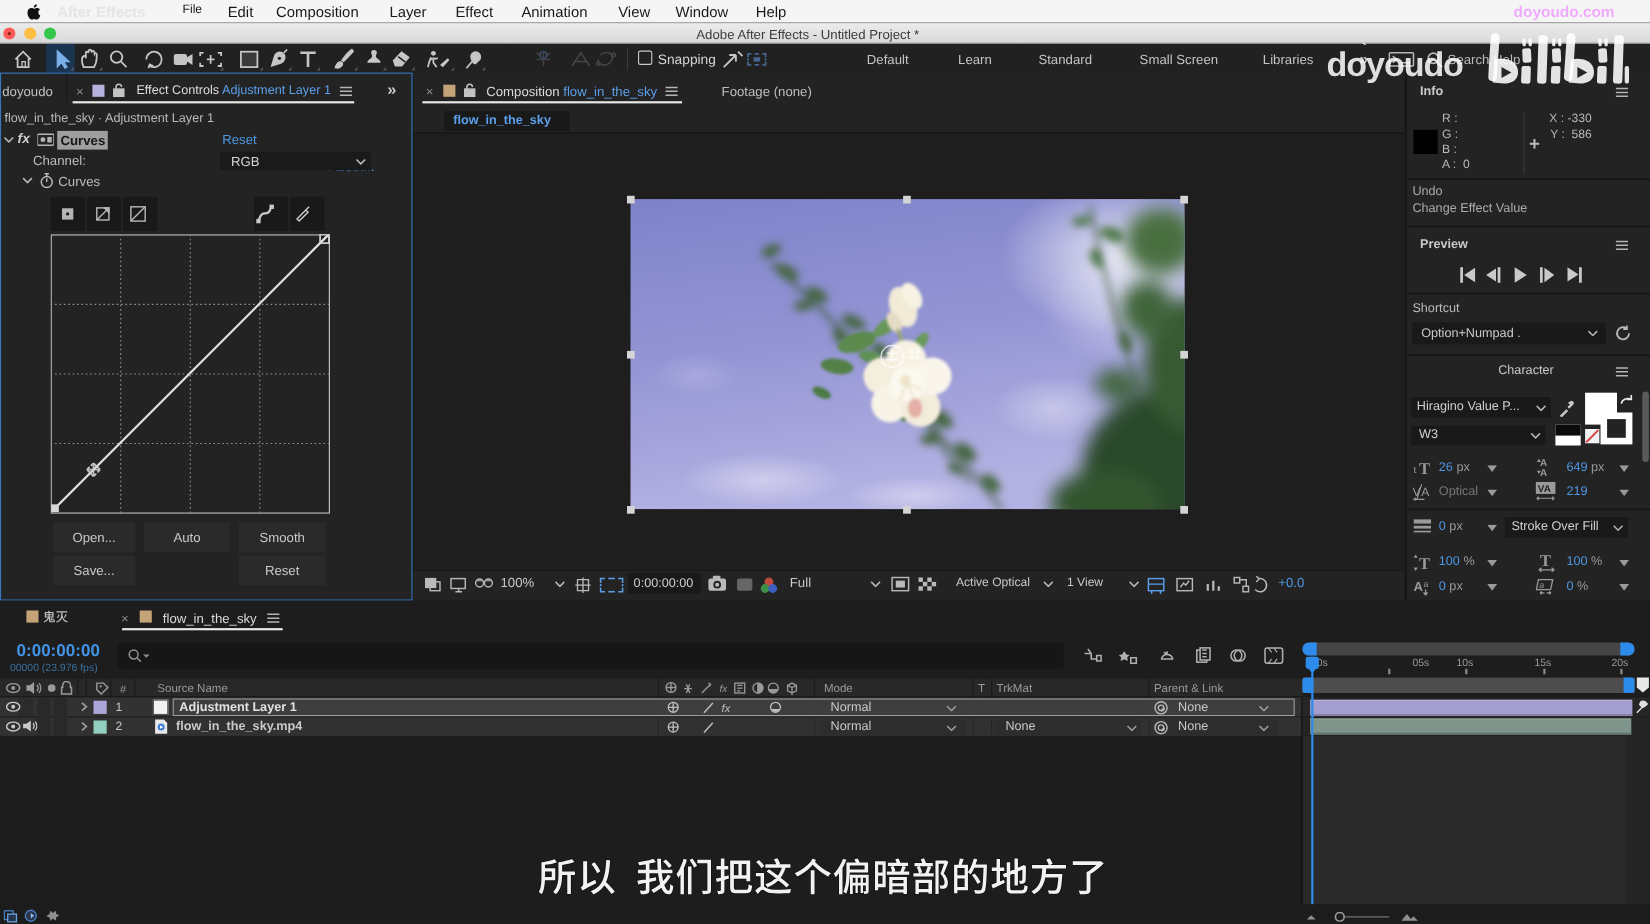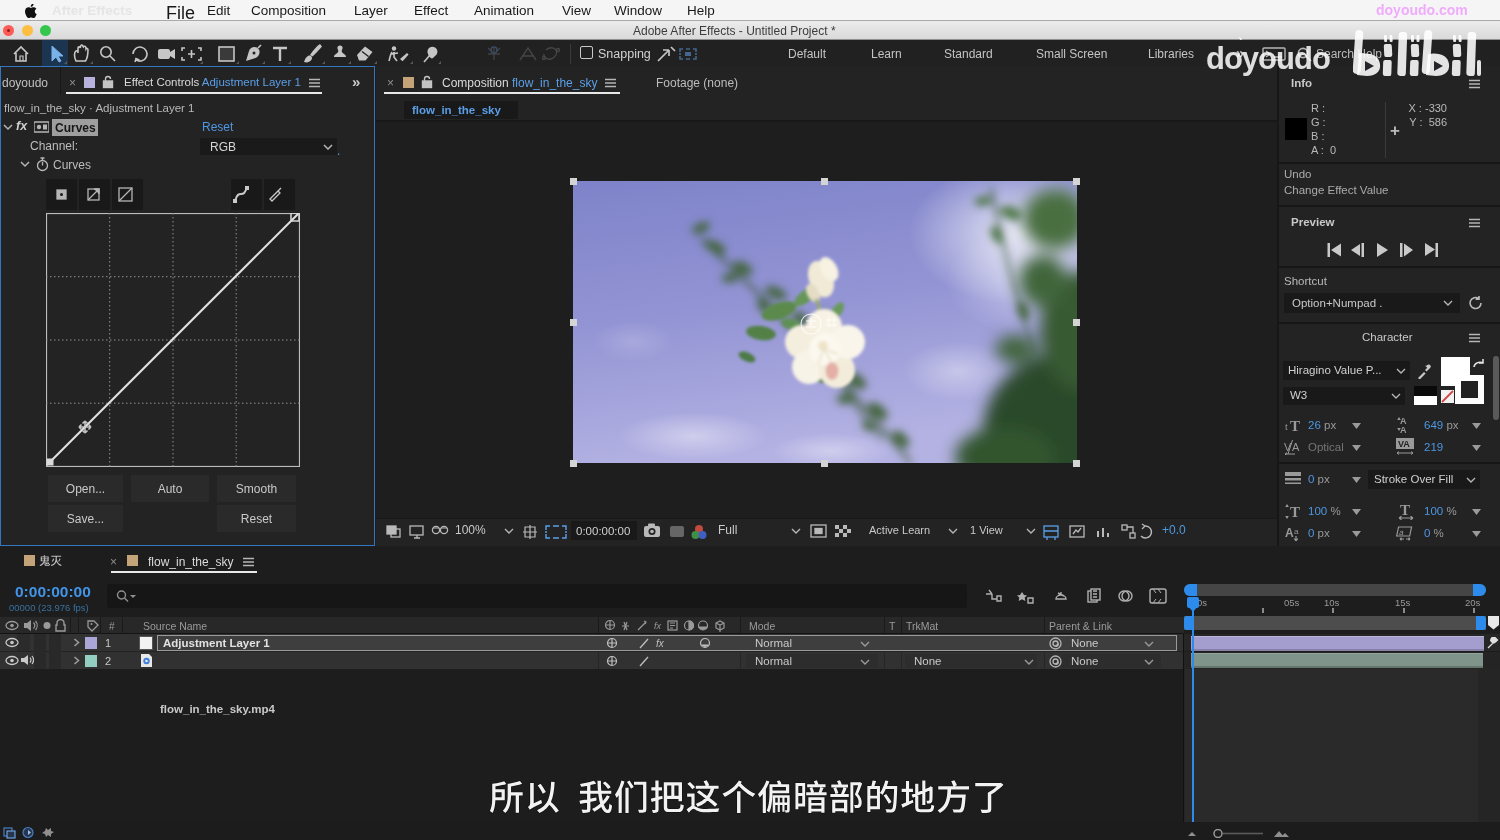--- a/index.html
+++ b/index.html
@@ -11,21 +11,21 @@
 <body>
 
 <div class="a" style="left:0;top:0;width:1500px;height:21px;background:#f5f5f5;border-bottom:1px solid #a9a9a9;box-sizing:border-box;"></div>
 <svg class="a" style="left:24px;top:4px" width="13" height="14" viewBox="0 0 13 14">
     <g fill="#111">
       <path d="M10.8 7.4c0-1.8 1.5-2.7 1.6-2.7-.9-1.3-2.2-1.4-2.7-1.5-1.2-.1-2.2.7-2.8.7-.6 0-1.5-.7-2.4-.6C3.3 3.3 2.2 4 1.6 5 .3 7.2 1.3 10.4 2.5 12.2c.6.9 1.3 1.8 2.3 1.8.9 0 1.2-.6 2.3-.6 1.1 0 1.4.6 2.4.6 1 0 1.6-.9 2.2-1.8.7-1 1-2 1-2.1-.1 0-1.9-.8-1.9-2.7z"></path>
       <path d="M8.9 1.8C9.4 1.2 9.7.3 9.6-.5 8.9-.5 8 0 7.5.6 7 1.1 6.6 2 6.7 2.8c.8.1 1.7-.4 2.2-1z"></path>
     </g>
   </svg>
 <div class="t" style="left:52px;top:3px;font-size:13.5px;font-weight:bold;color:#e5e5e5;">After Effects</div>
-<div class="t" style="left:166px;top:3px;font-size:18px;color:#181818;">File</div>
+<div class="t" style="left:166px;top:3px;font-size:11px;color:#181818;">File</div>
 <div class="t" style="left:207px;top:3px;font-size:13.5px;color:#181818;">Edit</div>
 <div class="t" style="left:251px;top:3px;font-size:13.5px;color:#181818;">Composition</div>
 <div class="t" style="left:354px;top:3px;font-size:13.5px;color:#181818;">Layer</div>
 <div class="t" style="left:414px;top:3px;font-size:13.5px;color:#181818;">Effect</div>
 <div class="t" style="left:474px;top:3px;font-size:13.5px;color:#181818;">Animation</div>
 <div class="t" style="left:562px;top:3px;font-size:13.5px;color:#181818;">View</div>
 <div class="t" style="left:614px;top:3px;font-size:13.5px;color:#181818;">Window</div>
 <div class="t" style="left:687px;top:3px;font-size:13.5px;color:#181818;">Help</div>
 <div class="t" style="left:1376px;top:2px;font-size:14px;font-weight:bold;color:#f0abfc;">doyoudo.com</div>
 
@@ -379,21 +379,21 @@
     <rect x="6" y="7.5" width="7" height="5" fill="#b9b9b9"></rect>
  <g fill="#b9b9b9" stroke="none">
       <rect x="26" y="4" width="4" height="4"></rect>
       <rect x="34" y="4" width="4" height="4"></rect>
       <rect x="30" y="8" width="4" height="4"></rect>
       <rect x="38" y="8" width="4" height="4"></rect>
       <rect x="26" y="12" width="4" height="4"></rect>
       <rect x="34" y="12" width="4" height="4"></rect>
     </g>
 </svg>
-<div class="t" style="left:869px;top:524px;font-size:11px;color:#c9c9c9;">Active Learn</div>
+<div class="t" style="left:869px;top:524px;font-size:11px;color:#c9c9c9;">Active Optical</div>
 <svg class="a" style="left:948px;top:528px" width="10" height="6" viewBox="0 0 10 6" fill="none" stroke="#b5b5b5" stroke-width="1.4">
     <path d="M1 1 l4 4 4-4"></path>
   </svg>
 <div class="t" style="left:970px;top:524px;font-size:11px;color:#c9c9c9;">1 View</div>
 <svg class="a" style="left:1026px;top:528px" width="10" height="6" viewBox="0 0 10 6" fill="none" stroke="#b5b5b5" stroke-width="1.4">
     <path d="M1 1 l4 4 4-4"></path>
   </svg>
 <svg class="a" style="left:1042px;top:520px" width="120" height="24" viewBox="0 0 120 24" fill="none" stroke="#b9b9b9" stroke-width="1.3">
  <g stroke="#5b9fe8">
       <rect x="2" y="6" width="14" height="11"></rect>
@@ -731,21 +731,21 @@
 <svg class="a" style="left:73px;top:656px" width="7" height="9" viewBox="0 0 7 9" fill="none" stroke="#9a9a9a" stroke-width="1.6">
     <path d="M1.5 1 l4 3.5 -4 3.5"></path>
   </svg>
 <div class="a" style="left:85px;top:655px;width:12px;height:12px;background:#93cfc0;"></div>
 <div class="t" style="left:105px;top:655px;font-size:11px;color:#c9c9c9;">2</div>
 <svg class="a" style="left:140px;top:653px" width="13" height="15" viewBox="0 0 13 15">
     <path d="M1 1 h8 l3 3 v10 h-11z" fill="#e8e8e8"></path>
     <circle cx="6.5" cy="8" r="3.2" fill="#3f7fd8"></circle>
     <path d="M5.5 6.5 l3 1.5 -3 1.5z" fill="#fff"></path>
   </svg>
-<div class="t" style="left:160px;top:655px;font-size:11.5px;color:#c9c9c9;font-weight:bold;margin-top:48px;">flow_in_the_sky.mp4</div>
+<div class="t" style="left:160px;top:655px;font-size:11.5px;color:#c9c9c9;font-weight:bold;">flow_in_the_sky.mp4</div>
 <svg class="a" style="left:606px;top:655px" width="120" height="12" viewBox="0 0 120 12">
  <circle cx="6" cy="6" r="4.5" fill="none" stroke="#c0c0c0" stroke-width="1.2"></circle>
     <path d="M6 1.5 v9 M1.5 6 h9" stroke="#c0c0c0" stroke-width="1.2"></path>
  <path d="M34 11 l8-9" stroke="#c0c0c0" stroke-width="1.3"></path>
 </svg>
 
 <div class="t" style="left:755px;top:637px;font-size:11.5px;color:#c9c9c9;">Normal</div>
 <svg class="a" style="left:860px;top:641px" width="10" height="6" viewBox="0 0 10 6" fill="none" stroke="#9a9a9a" stroke-width="1.4">
     <path d="M1 1 l4 4 4-4"></path>
   </svg>

